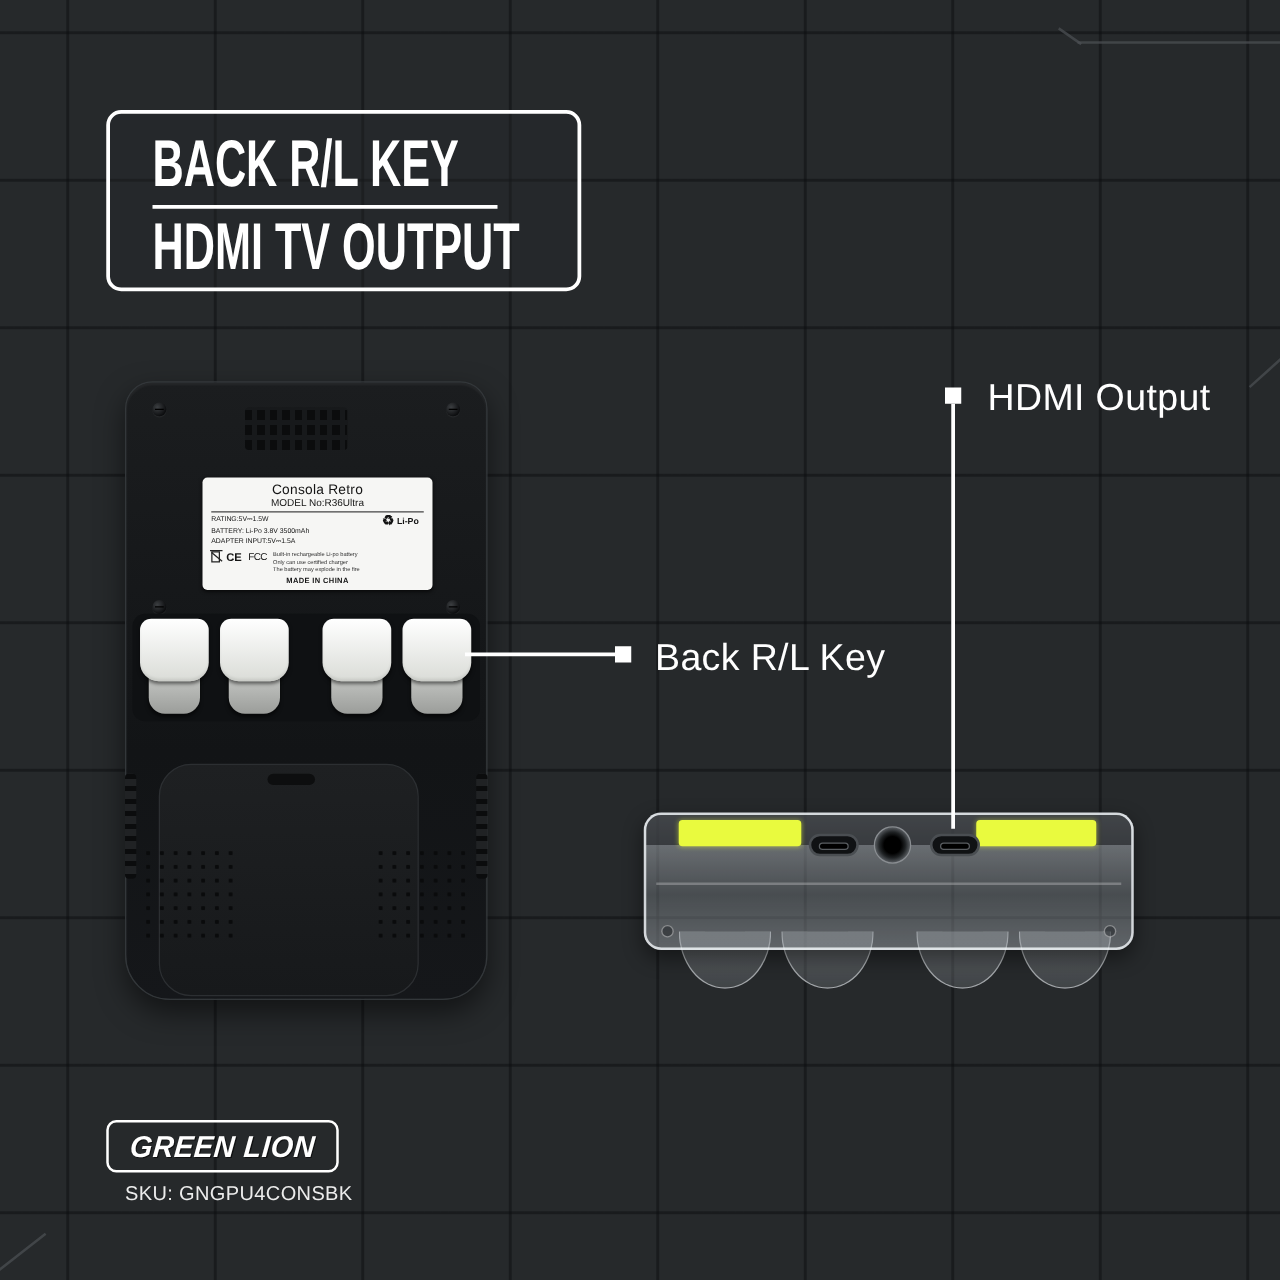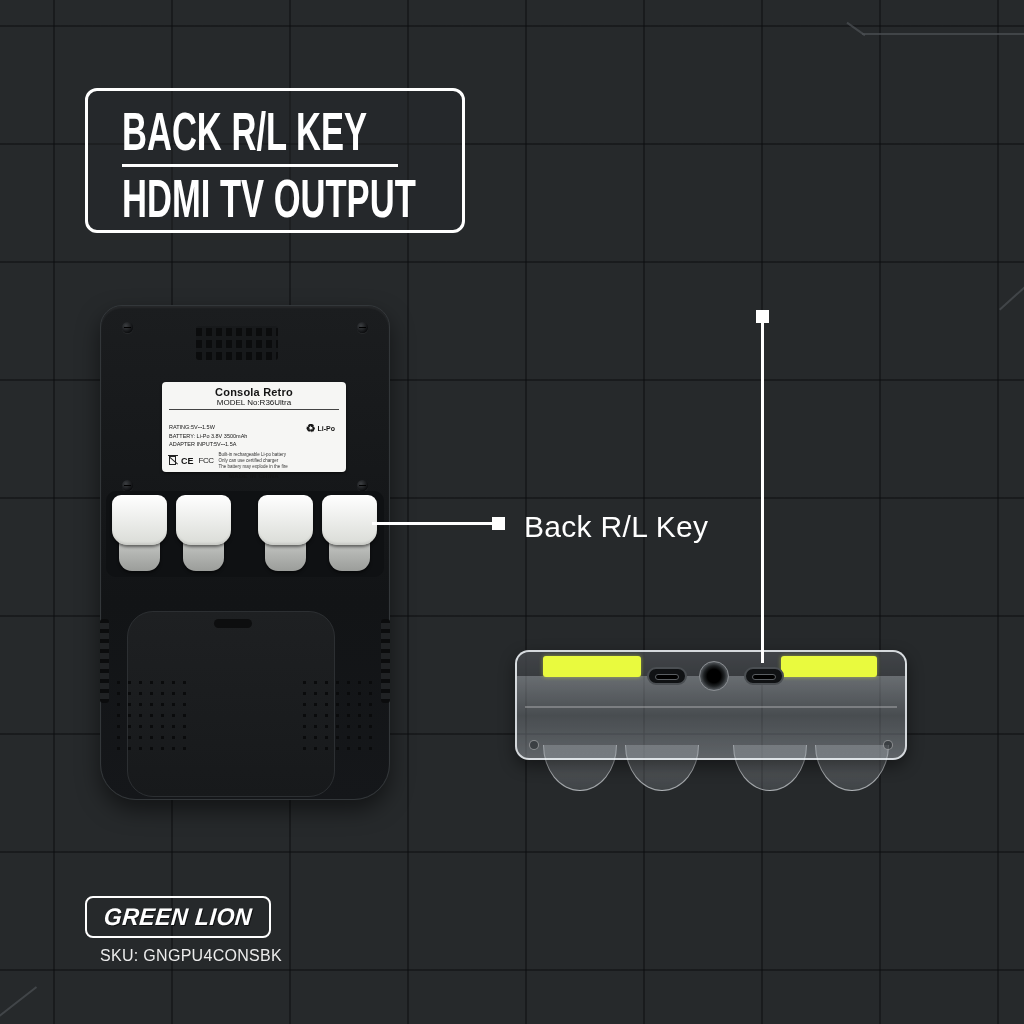--- a/index.html
+++ b/index.html
@@ -53,27 +53,27 @@
     background:radial-gradient(circle at 35% 35%, #3c3f42, #0c0d0f 72%);
     box-shadow:0 1px 1px rgba(255,255,255,.06);
   }
   .screw::after { content:""; position:absolute; left:2px; top:4.5px; width:7px; height:1.5px; background:#000; }
 
   .label {
     position:absolute; left:62px; top:77px; width:184px; height:90px;
     background:#f6f6f4; border-radius:4px; color:#141414; padding:4px 7px 2px;
     box-shadow:0 1px 3px rgba(0,0,0,.6);
   }
-  .label-title { font-size:11px; font-weight:700; text-align:center; letter-spacing:.2px; }
-  .label-model { font-size:8px; text-align:center; border-bottom:1px solid #444; padding-bottom:2px; margin-bottom:13px; }
+  .label-title { font-size:11px; font-weight:400; text-align:center; letter-spacing:.2px; }
+  .label-model { font-size:8px; text-align:center; border-bottom:1px solid #444; padding-bottom:2px; margin-bottom:2px; }
   .label-specs { display:flex; justify-content:space-between; align-items:flex-start; }
   .spec-lines { font-size:5.5px; line-height:1.55; }
   .lipo { display:flex; align-items:center; gap:2px; font-size:7px; font-weight:700; padding-right:4px; }
   .recycle-glyph { font-size:11px; line-height:1; }
-  .label-certrow { display:flex; align-items:center; gap:5px; margin-top:3px; }
+  .label-certrow { display:flex; gap:5px; margin-top:3px; }
   .bin-icon { width:7px; height:9px; border:1px solid #222; position:relative; flex:0 0 auto; }
   .bin-icon::before { content:""; position:absolute; left:-2px; top:-2px; width:10px; height:1px; background:#222; }
   .bin-icon::after  { content:""; position:absolute; left:-2px; top:3px; width:11px; height:1px; background:#222; transform:rotate(40deg); }
   .ce-mark  { font-size:9px; font-weight:700; }
   .fcc-mark { font-size:8px; font-weight:400; letter-spacing:-.5px; }
   .warnings { font-size:4.5px; line-height:1.35; color:#333; }
   .made-in { font-size:6px; font-weight:700; text-align:center; margin-top:3px; letter-spacing:.3px; }
 
   .btn-bay { position:absolute; left:6px; top:186px; width:278px; height:86px; background:#0f1113; border-radius:10px; }
   .shoulder-btn { position:absolute; top:190px; width:55px; height:76px; }
@@ -259,20 +259,21 @@
       <div class="jack-port"></div>
       <div class="usb-port right"></div>
       <div class="seam"></div>
       <div class="top-screw l"></div>
       <div class="top-screw r"></div>
     </div>
   </div>
 
   <div class="marker hdmi-marker"></div>
   <div class="vline hdmi-line"></div>
+  <div class="callout-text hdmi-text">HDMI Output</div>
 
   <div class="hline backkey-line"></div>
   <div class="marker backkey-marker"></div>
   <div class="callout-text backkey-text">Back R/L Key</div>
 
   <div class="brand-box">
     <div class="brand-text">GREEN LION</div>
   </div>
   <div class="sku-text">SKU: GNGPU4CONSBK</div>
 

